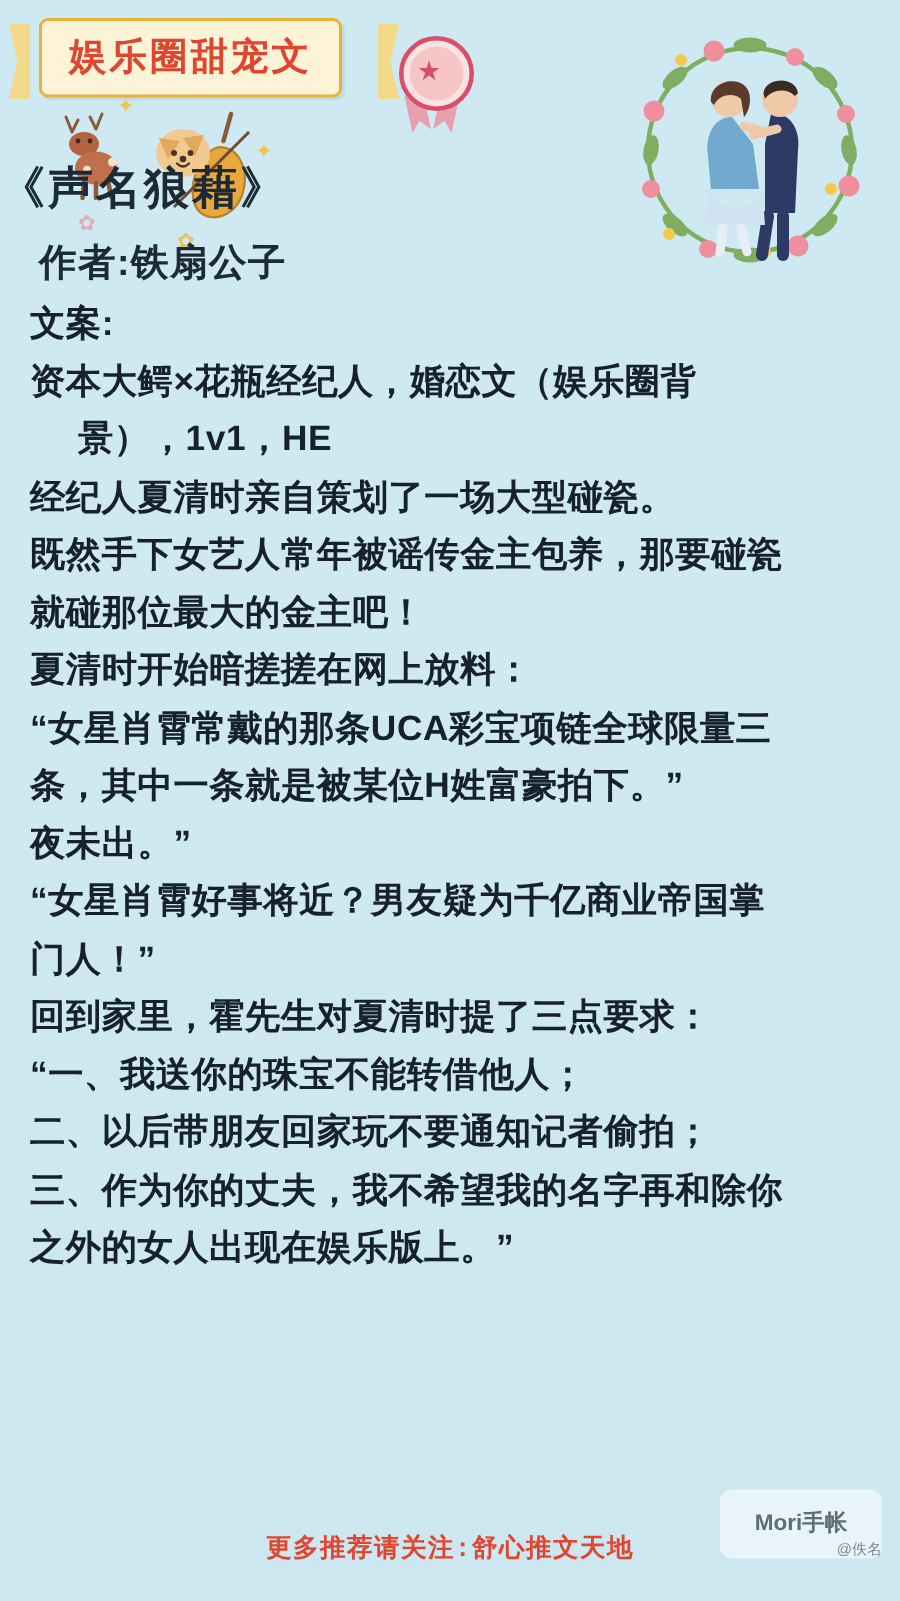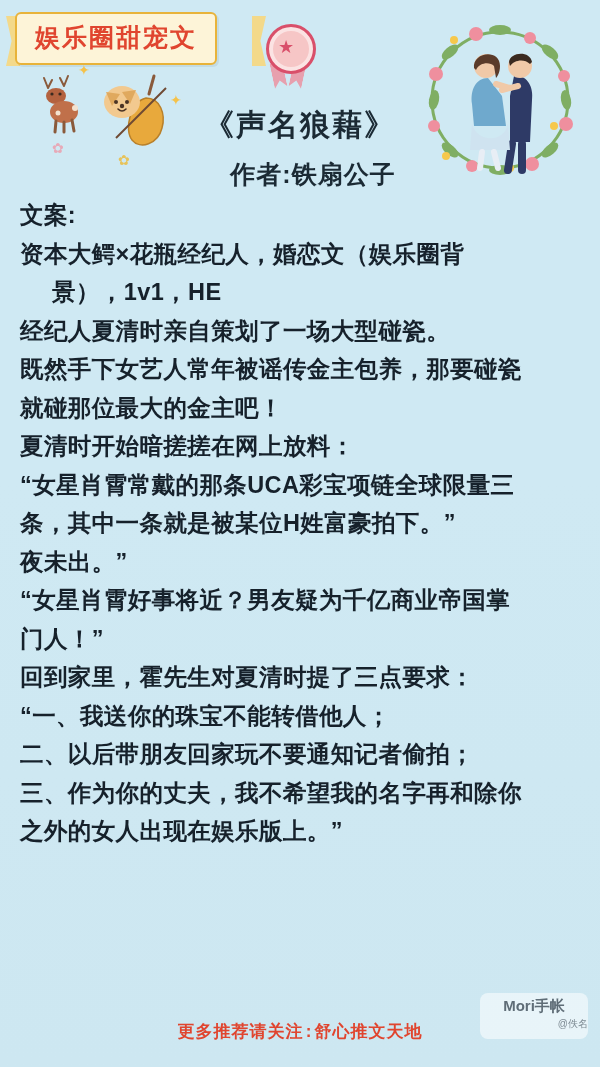--- a/index.html
+++ b/index.html
@@ -17,21 +17,21 @@
     position: relative;
     width: 600px;
     height: 1067px;
     background: linear-gradient(180deg, #cfe9f3 0%, #cfe9f3 45%, #cde7f1 100%);
     overflow: hidden;
   }
 
   
   .banner {
     position: absolute;
-    left: 15px;
+    left: 26px;
     top: 12px;
     background: #fdf4d8;
     border: 2px solid #e8b33a;
     border-radius: 6px;
     padding: 7px 18px 9px 18px;
     box-shadow: 2px 2px 0 rgba(0,0,0,0.06);
   }
   .banner-text {
     font-size: 25px;
     font-weight: bold;
@@ -119,21 +119,20 @@
     width: 180px;
     height: 168px;
   }
 
   
   .title-block {
     position: absolute;
     left: 0;
     top: 105px;
     width: 600px;
-    text-align: center;
   }
   .book-title {
     font-family: "Liberation Serif", serif;
     font-size: 30px;
     font-weight: bold;
     color: #1b2a34;
     letter-spacing: 2px;
   }
   .author {
     margin-top: 12px;
@@ -186,21 +185,21 @@
     position: absolute;
     right: 12px;
     bottom: 28px;
     width: 108px;
     height: 46px;
     background: rgba(255,255,255,0.55);
     border-radius: 8px;
     text-align: center;
     color: #6c7a84;
     line-height: 1.2;
-    padding-top: 4px;
+    padding-top: 14px;
     box-sizing: border-box;
   }
   .watermark .wm-main {
     font-size: 15px;
     font-weight: bold;
     color: #5f6d77;
   }
   .watermark .wm-sub {
     font-size: 10px;
     color: #7d8a93;

